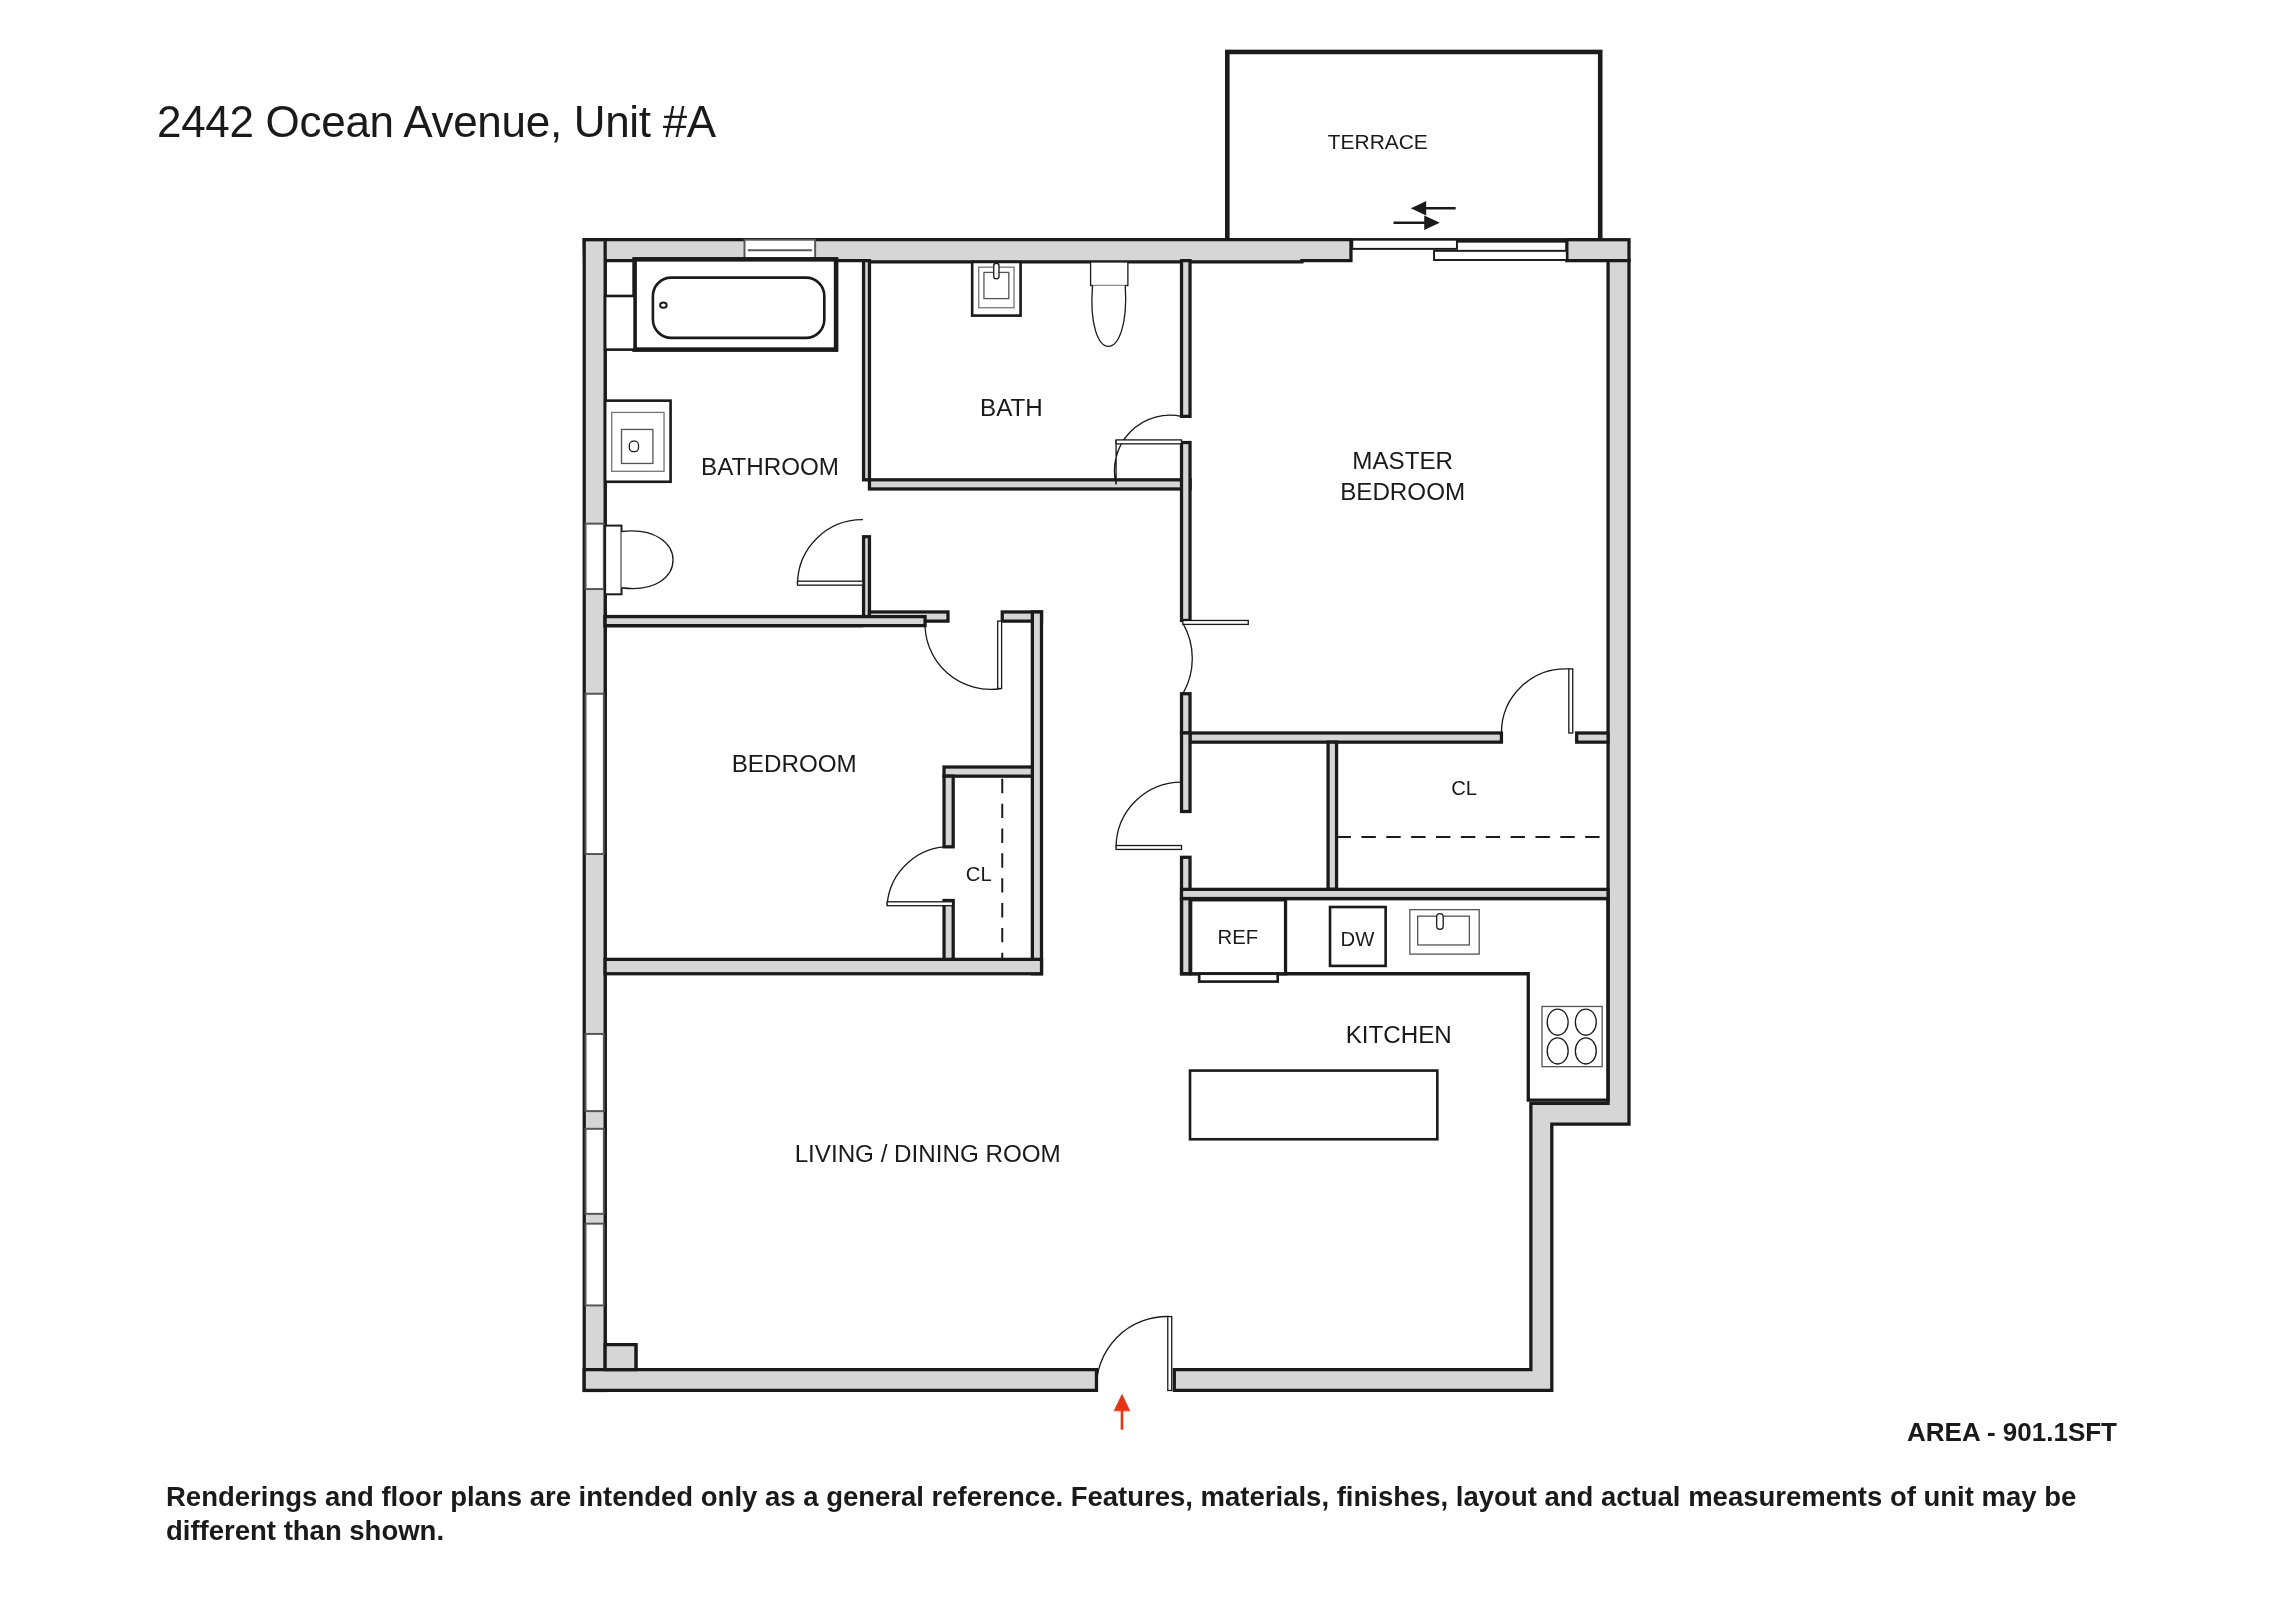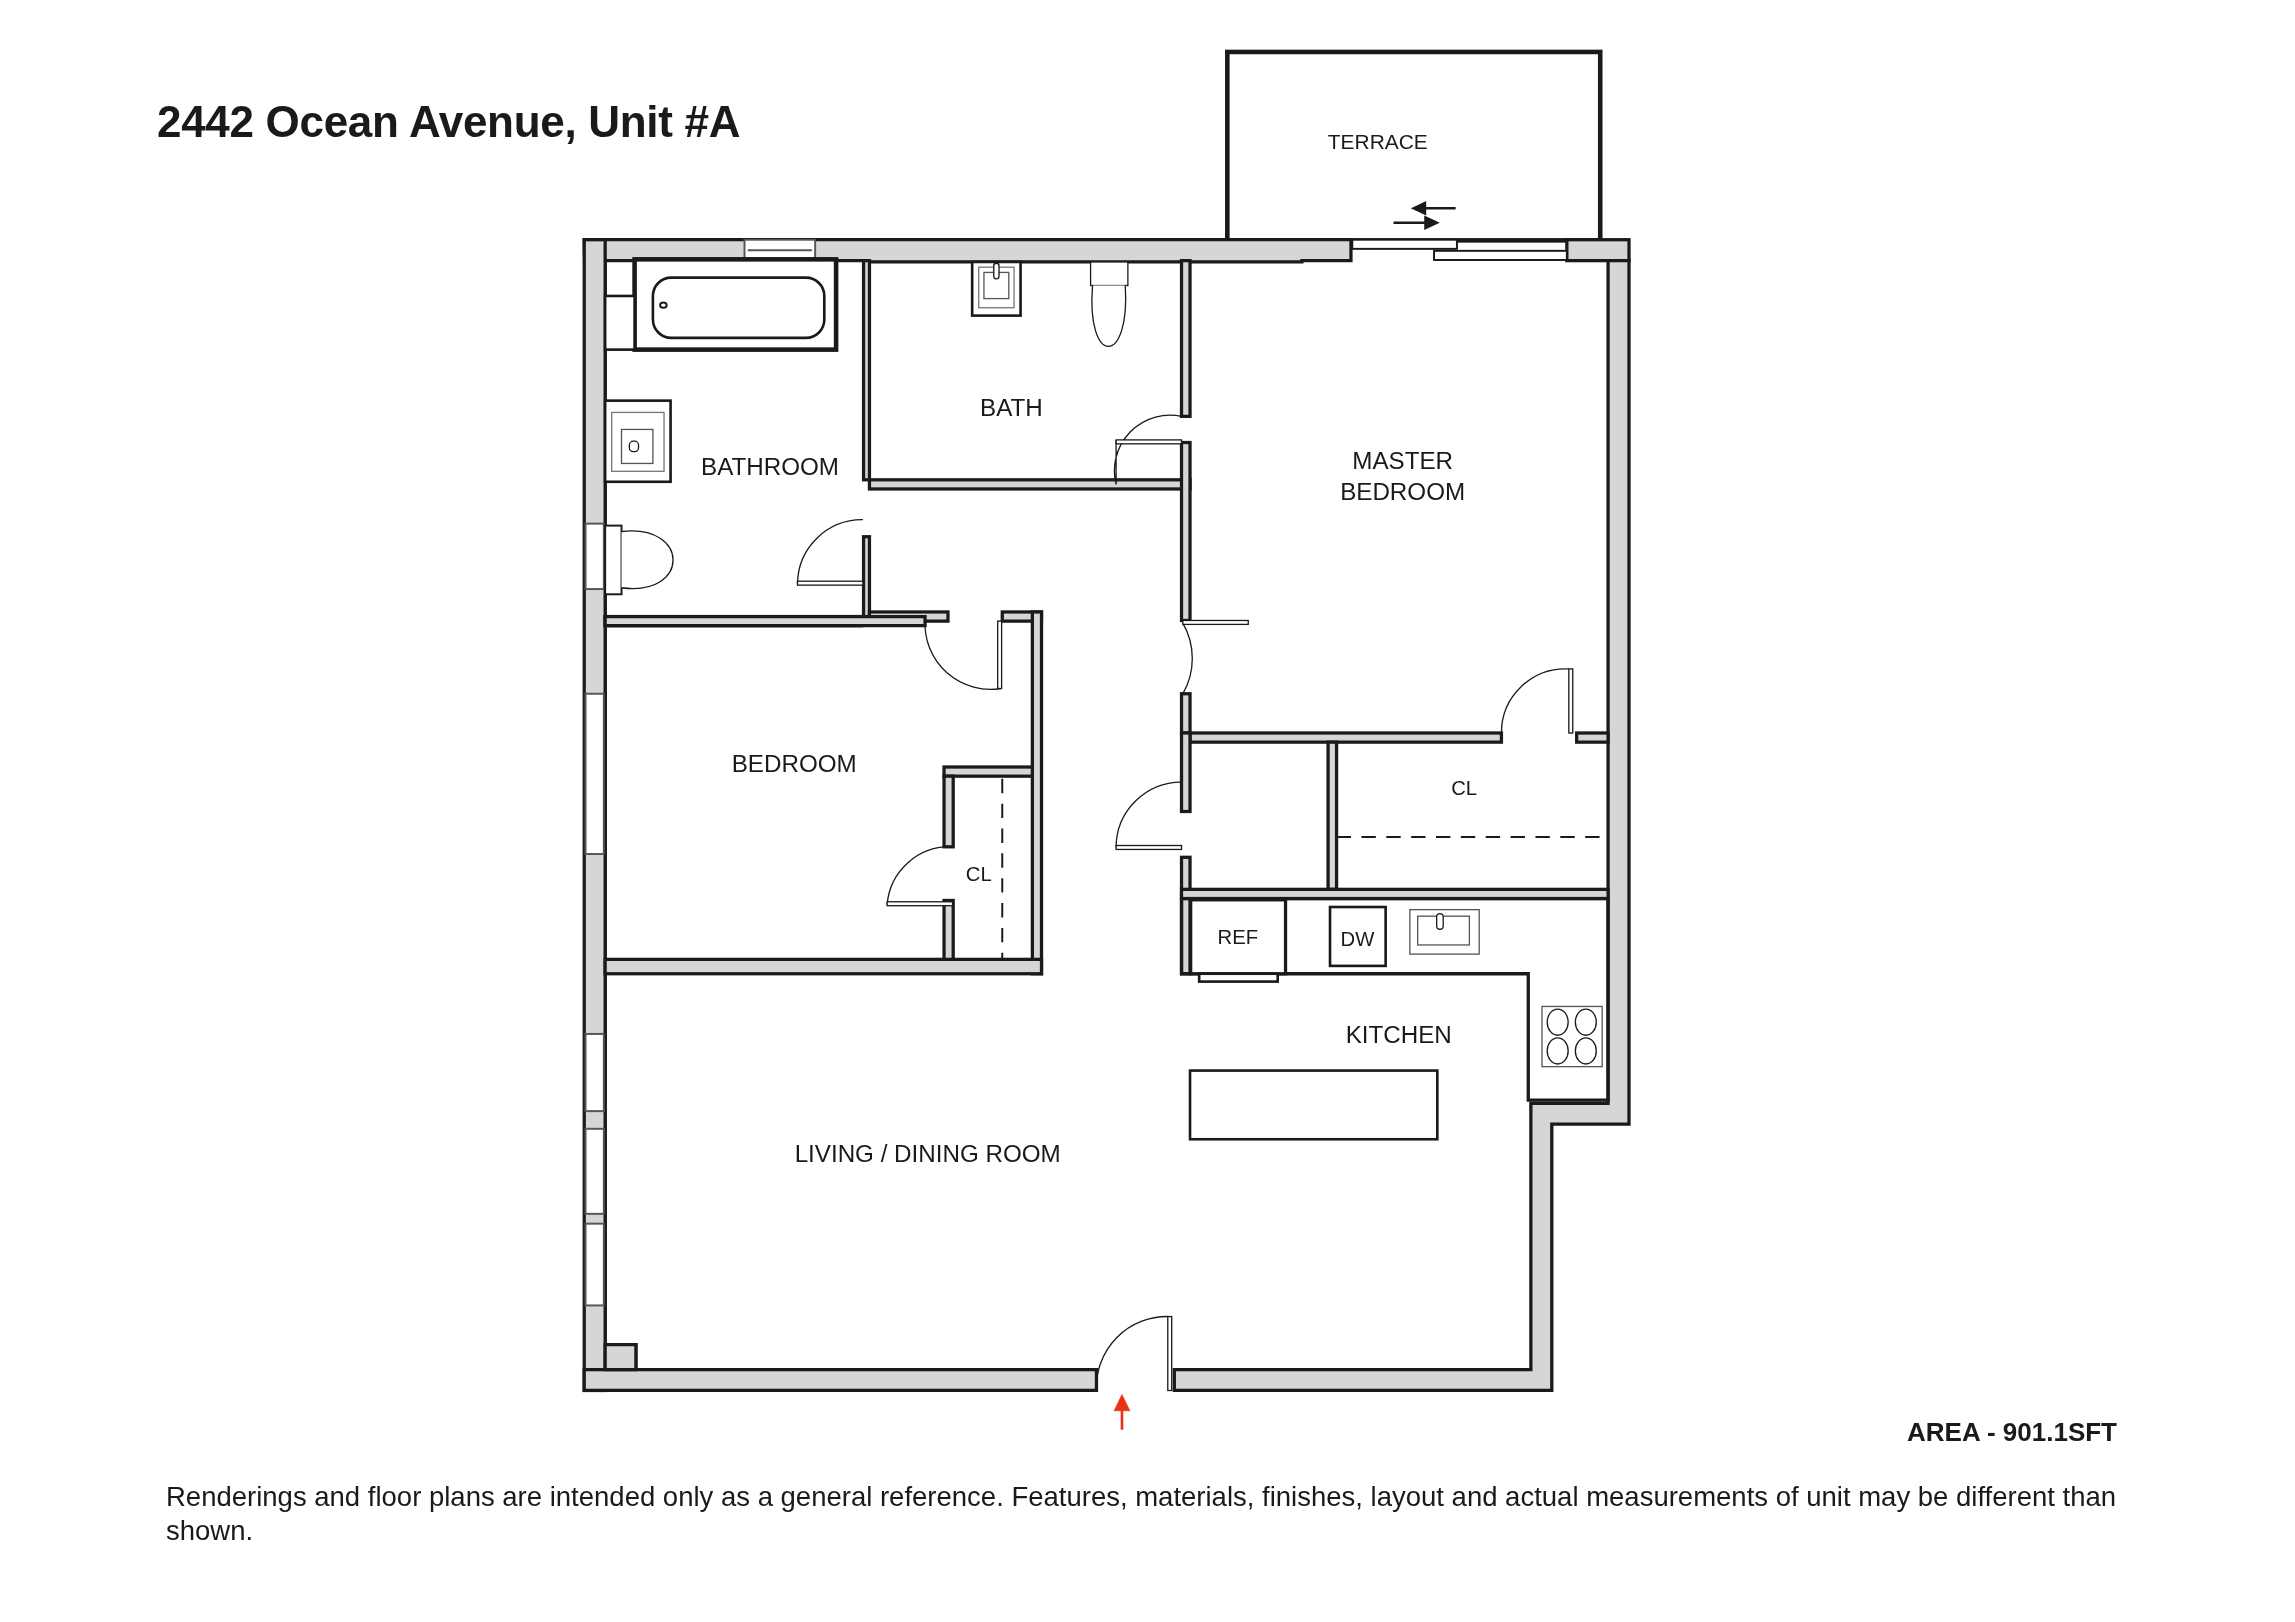--- a/index.html
+++ b/index.html
@@ -1,19 +1,19 @@
 <!DOCTYPE html>
 <html style="font-size:10.5px"><head>
 <meta charset="utf-8">
 <style>
   html, body { margin: 0; padding: 0; background: #ffffff; }
   body { width: 2295px; height: 1623px; position: relative; overflow: hidden; font-family: "Liberation Sans", sans-serif; color: #1a1a1a; }
-  .title { position: absolute; left: 157px; top: 97px; font-size: 44px; font-weight: bold; letter-spacing: -0.3px; white-space: nowrap; }
+  .title { position: absolute; left: 157px; top: 97px; font-size: 44px; font-weight: normal; letter-spacing: -0.3px; white-space: nowrap; }
   .area { position: absolute; left: 1907px; top: 1417px; font-size: 26px; white-space: nowrap; font-weight: bold; }
-  .disclaimer { position: absolute; left: 166px; top: 1480px; width: 1996px; font-size: 27.5px; line-height: 34px; }
+  .disclaimer { position: absolute; left: 166px; top: 1480px; width: 1996px; font-size: 27.5px; line-height: 34px; font-weight: bold; }
   svg.plan { position: absolute; left: 0; top: 0; }
   .room-label { font-family: "Liberation Sans", sans-serif; fill: #1a1a1a; }
 </style>
 </head>
 <body>
 
 <div class="title">2442 Ocean Avenue, Unit #A</div>
 
 <svg class="plan" width="2295" height="1623" viewBox="0 0 3508 2480" xmlns="http://www.w3.org/2000/svg">
   <g fill="#d6d6d6" stroke="#1a1a1a" stroke-width="5">

